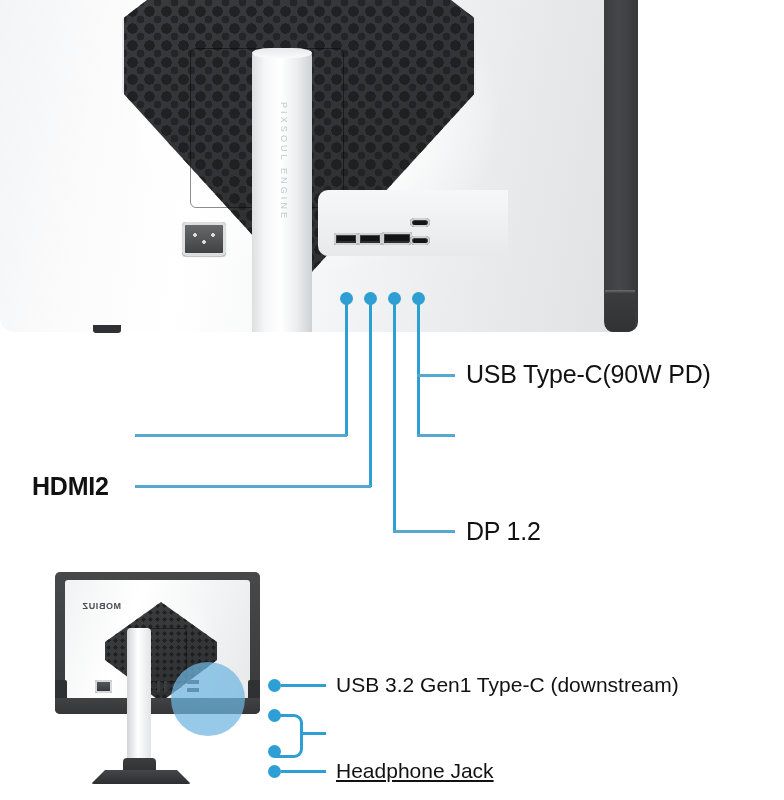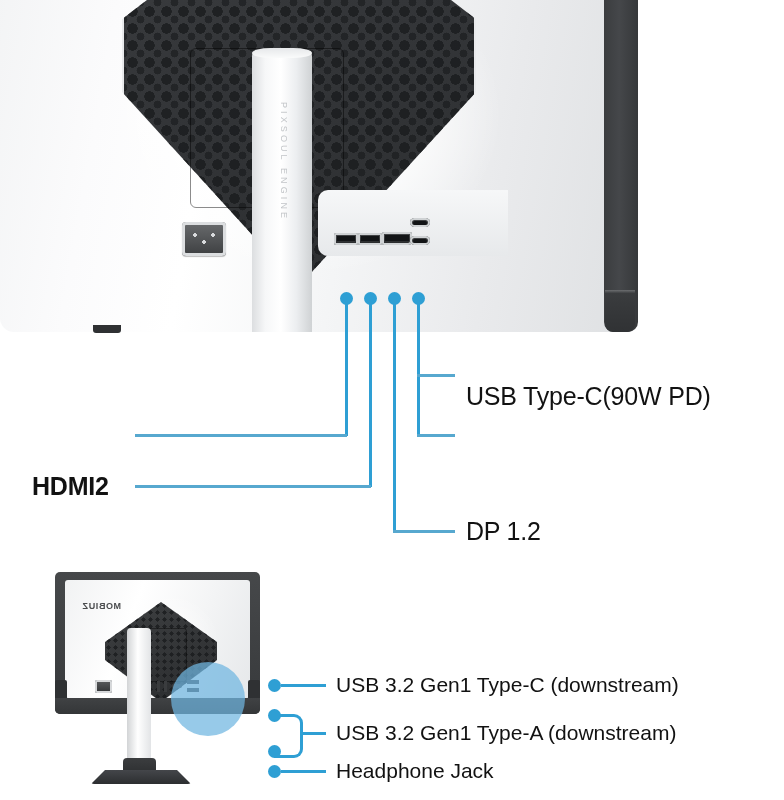--- a/index.html
+++ b/index.html
@@ -169,21 +169,21 @@
   <div class="label" style="left:32px;top:471px;font-weight:bold;">HDMI2</div>
 
   <div class="vline" style="left:393px;top:300px;height:232px;"></div>
   <div class="hline" style="left:393px;top:530px;width:62px;"></div>
   <div class="label" style="left:466px;top:516px;">DP 1.2</div>
 
   <div class="vline" style="left:417px;top:300px;height:136px;"></div>
   <div class="hline" style="left:417px;top:434px;width:38px;"></div>
   <div class="hline" style="left:417px;top:374px;width:38px;"></div>
 
-  <div class="label" style="left:466px;top:359px;margin-top:22px;">USB Type-C(90W PD)</div>
+  <div class="label" style="left:466px;top:359px;">USB Type-C(90W PD)</div>
 
   <div class="label two" style="left:466px;top:419px;">
     <br>
   </div>
 
   <div class="abs" id="mini-monitor">
     <div class="mini-bezel"></div>
     <div class="mini-face">
       <div class="mini-halo"></div>
       <div class="mini-tri">
@@ -210,19 +210,18 @@
   </div>
 
   <div class="dot" style="left:268px;top:679px;"></div>
   <div class="hline-dark" style="left:281px;top:684px;width:45px;"></div>
   <div class="label-sm" style="left:336px;top:672px;">USB 3.2 Gen1 Type-C (downstream)</div>
 
   <div class="dot" style="left:268px;top:709px;"></div>
   <div class="dot" style="left:268px;top:745px;"></div>
   <div class="bracket" style="left:274px;top:714px;width:26px;height:38px;"></div>
   <div class="hline-dark" style="left:300px;top:732px;width:26px;"></div>
-  <div class="label-sm" style="left:336px;top:720px;">USB 3.2 Gen1 Type-A (downstream)</div>
 
   <div class="dot" style="left:268px;top:765px;"></div>
   <div class="hline-dark" style="left:281px;top:770px;width:45px;"></div>
-  <div class="label-sm" style="left:336px;top:758px;">Headphone Jack</div>
+  <div class="label-sm" style="left:336px;top:758px;text-decoration:underline;">Headphone Jack</div>
 
 </div>
 
 </body></html>

